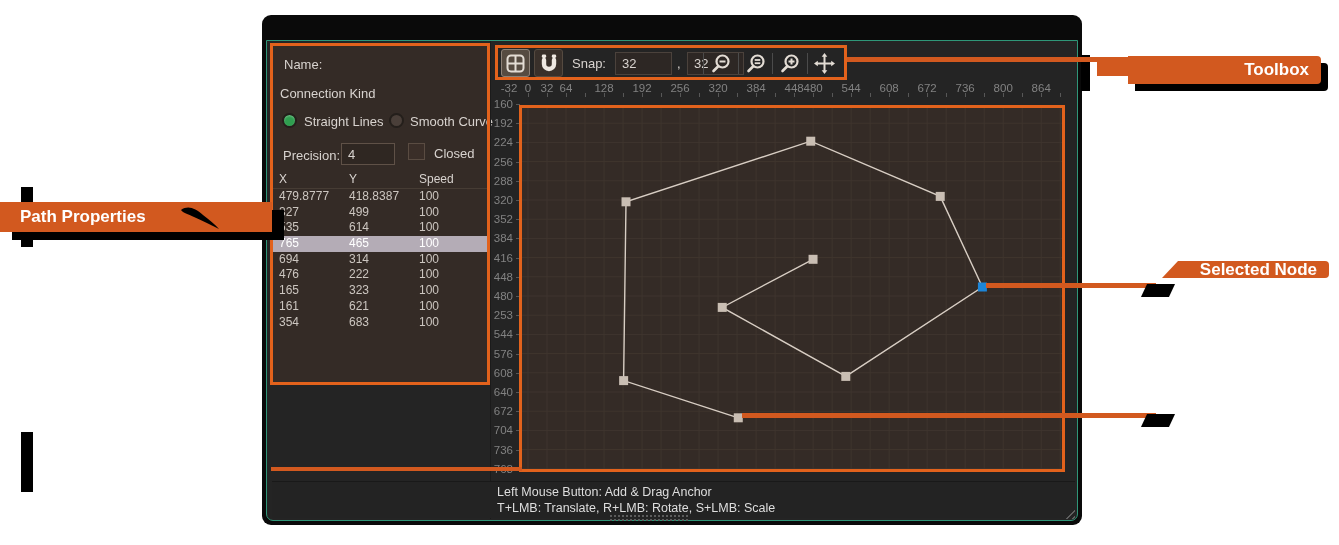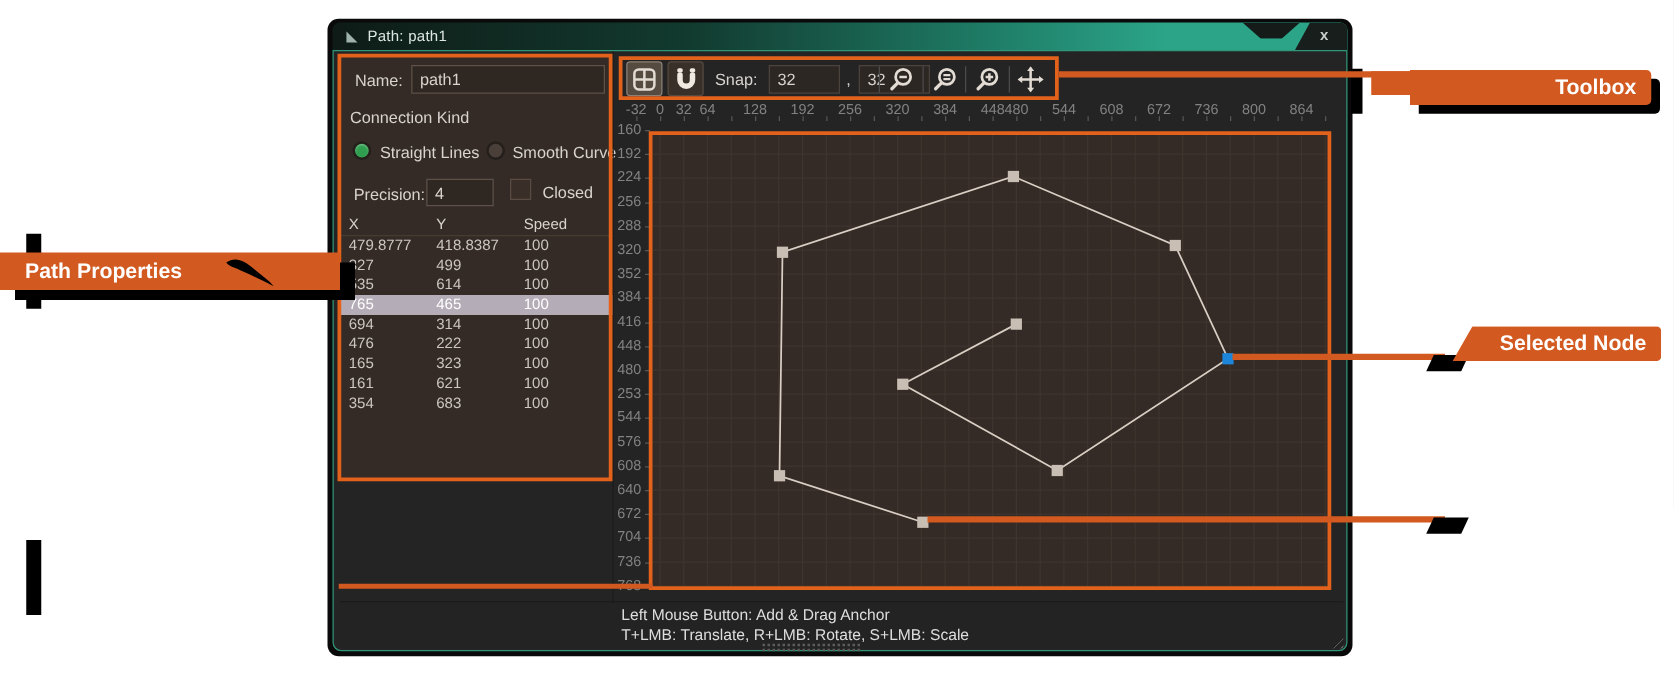--- a/index.html
+++ b/index.html
@@ -108,50 +108,39 @@
   #pp-bar    { left:0; top:202px; width:272px; height:30px; }
   #ed-stripe { left:21px; top:432px; width:12px; height:60px; }
   #ed-bar    { left:0; top:447px; width:272px; height:30px; }
   #ed-conn   { left:271px; top:467px; width:251px; height:4px; }
   #tb-stripe { left:1081px; top:55px; width:9px; height:36px; }
   #tb-conn   { left:847px; top:57px; width:282px; height:5px; }
   #tb-step   { left:1097px; top:57px; width:34px; height:19px; background:var(--accent); }
   #tb-bar    { left:1128px; top:56px; width:193px; height:28px; box-shadow:7px 7px 0 #000; border-radius:0 4px 4px 0;text-align:right; }
   #sn-conn   { left:986px; top:283px; width:170px; height:5px; }
   #sn-tip    { left:1144px; top:284px; width:28px; height:13px; }
-  #sn-bar    { left:1162px; top:261px; width:167px; height:28px; }
+  #sn-bar    { left:1162px; top:261px; width:167px; height:17px; }
   #pn-conn   { left:742px; top:413px; width:414px; height:5px; }
   #pn-tip    { left:1144px; top:414px; width:28px; height:13px; }
   #pn-bar    { left:1154px; top:391px; width:167px; height:28px; }
 
   svg.icon { display:block; }
 </style>
 </head>
 <body>
 
 <div id="page">
 
   <div class="abs" id="win-frame"></div>
 
-  <div class="abs" id="titlebar">
-    <svg class="abs icon" id="title-icon" width="10" height="10" viewBox="0 0 10 10">
-        <polygon points="0,0 9,9 0,9" fill="#9fb3ac"></polygon>
-      </svg>
-    <span class="abs" id="title-text">Path: path1</span>
-    <div class="abs" id="title-notch"></div>
-    <div class="abs" id="close-tab">
-      <span class="abs" id="close-x">x</span>
-    </div>
-  </div>
 
   <div class="abs" id="content"></div>
 
   <div class="abs" id="prop-panel"></div>
   <span class="abs lbl" id="name-label">Name:</span>
-  <input class="abs input" id="name-input" value="path1" style="">
   <span class="abs lbl" id="conn-kind">Connection Kind</span>
   <div class="abs radio on" id="radio-straight"></div>
   <span class="abs lbl" id="radio-straight-label">Straight Lines</span>
   <div class="abs radio off" id="radio-smooth"></div>
   <span class="abs lbl" id="radio-smooth-label">Smooth Curve</span>
   <span class="abs lbl" id="precision-label">Precision:</span>
   <input class="abs input" id="precision-input" value="4" style="">
   <div class="abs" id="closed-checkbox"></div>
   <span class="abs lbl" id="closed-label">Closed</span>
   <div class="abs" id="coord-table">

